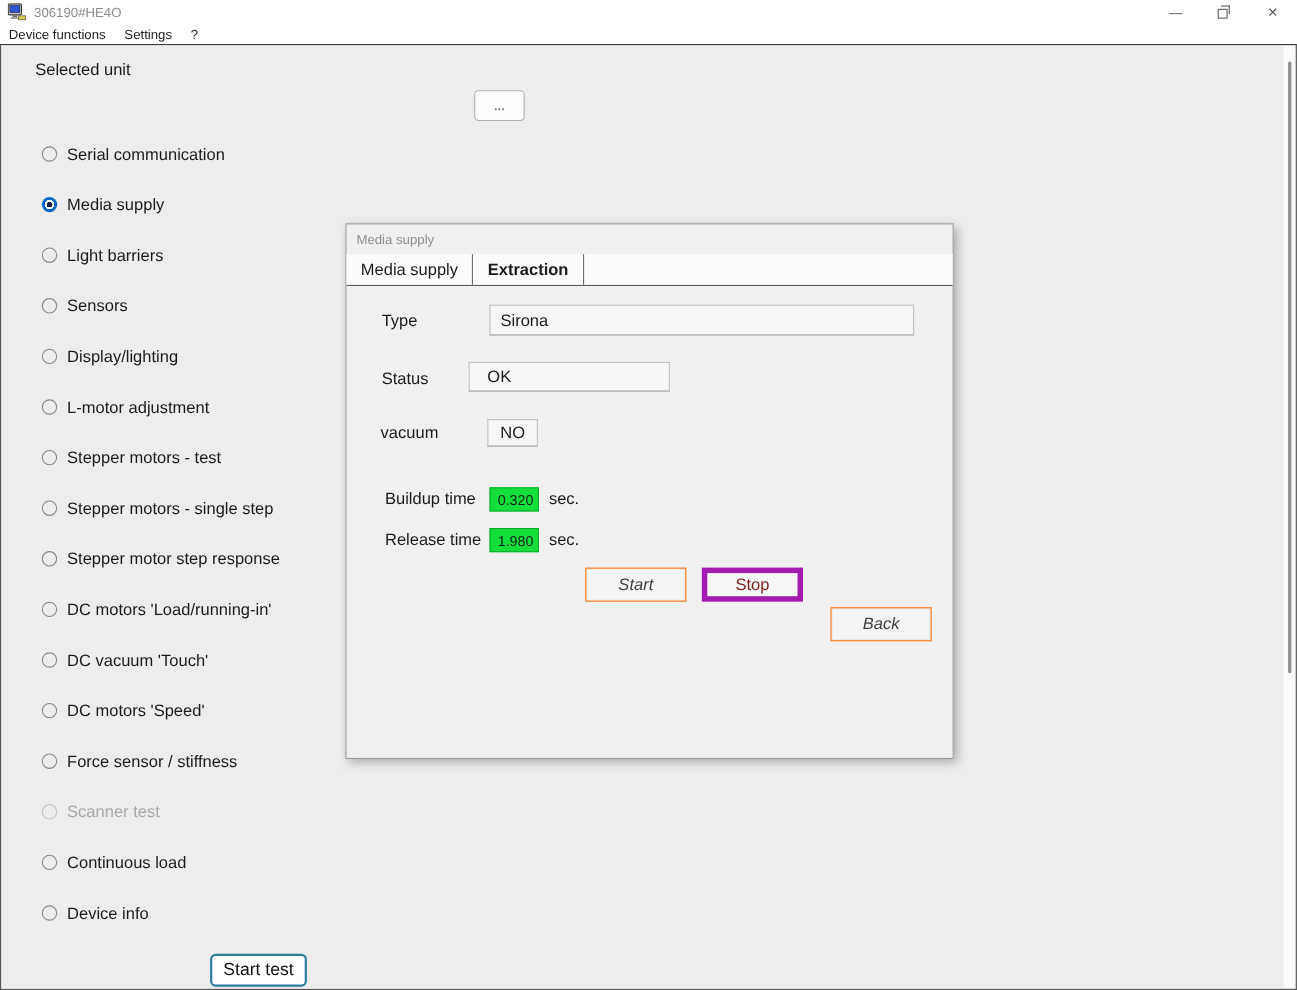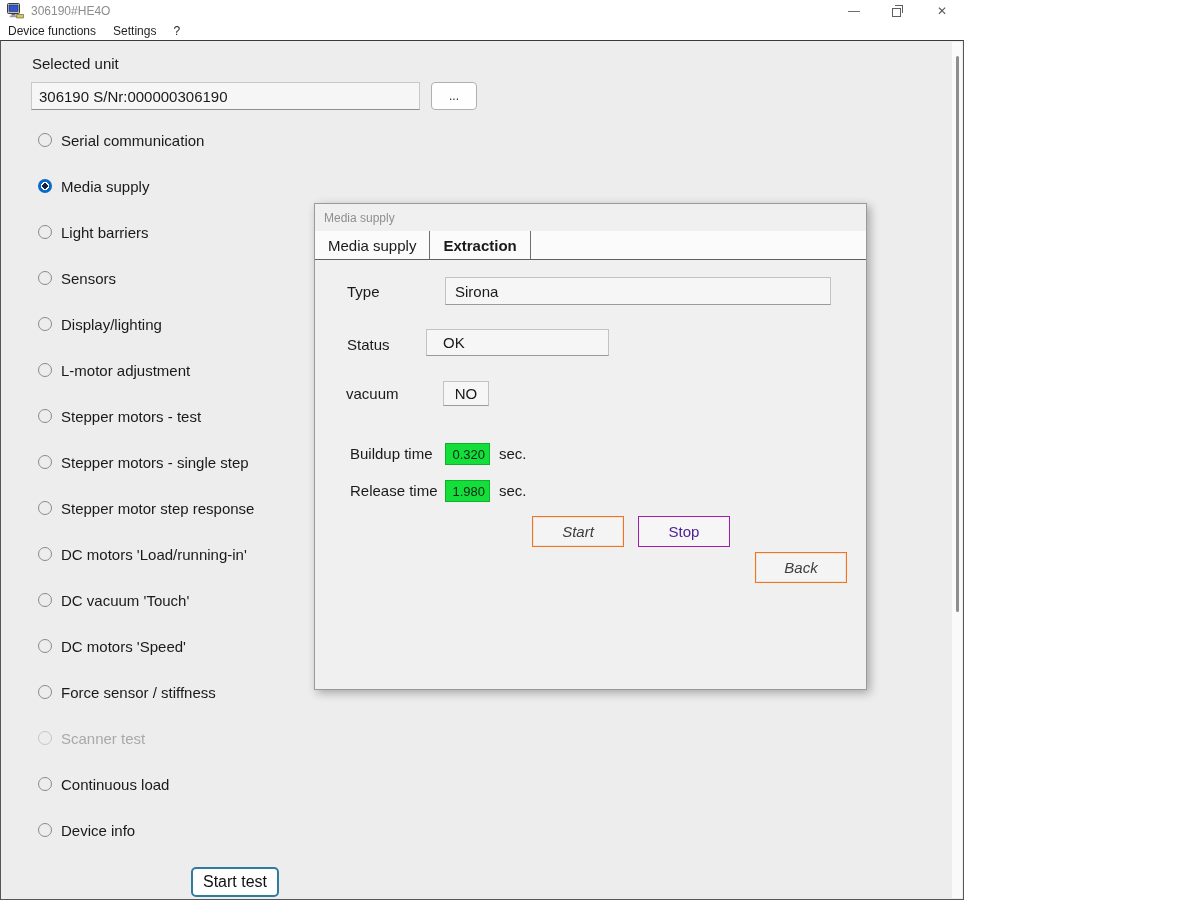--- a/index.html
+++ b/index.html
@@ -1,17 +1,17 @@
 <!DOCTYPE html>
 <html><head>
 <meta charset="utf-8">
 <style>
   * { box-sizing: border-box; }
   body { margin:0; font-family:"Liberation Sans", sans-serif; background:#ffffff; }
-  .window { position:relative; width:964px; height:900px; background:#ffffff; overflow:hidden; }
+  .window { position:relative; width:1179px; height:900px; background:#ffffff; overflow:hidden; }
 
   
   .titlebar { height:21px; display:flex; align-items:center; padding-left:7px; background:#ffffff; }
   .app-icon { width:17px; height:16px; margin-right:7px; flex:0 0 auto; }
   .title-text { font-size:12px; color:#8c8c8c; }
   .controls { display:flex; height:100%; margin-left:auto; }
   .ctrl { width:44px; display:flex; align-items:center; justify-content:center; color:#5a5a5a; font-size:12px; cursor:default; }
   .restore-wrap { position:relative; width:12px; height:12px; }
   .restore-front { position:absolute; left:0; bottom:0; width:9px; height:9px; border:1px solid #5f5f5f; background:#fff; }
   .restore-back { position:absolute; left:3px; top:0; width:8px; height:8px; border-top:1px solid #5f5f5f; border-right:1px solid #5f5f5f; }
@@ -56,21 +56,21 @@
   .field-type { left:130px; top:73px; width:386px; height:28px; }
   .field-status { left:111px; top:125px; width:183px; height:27px;padding-left:16px; }
   .field-vacuum { left:128px; top:177px; width:46px; height:25px; justify-content:center; padding-left:0; }
 
   .timer-box { position:absolute; width:45px; height:22px; background:#13de3a; border:1px solid #0fae2f; font-size:13px; color:#10241a; display:flex; align-items:center; justify-content:flex-end; padding-right:4px; }
   .timer-1 { left:130px; top:239px; }
   .timer-2 { left:130px; top:276px; }
 
   .dlg-btn { position:absolute; top:312px; width:92px; height:31px; font-size:15px; display:flex; align-items:center; justify-content:center; }
   .dlg-btn.enabled { background:#f4f4f4; border:1px solid #f97316; box-shadow:inset 0 0 0 1px #e6e6e6; color:#404040;font-style:italic; }
-  .dlg-btn.disabled { background:#f6f6f6; border:1px solid #a21caf; color:#4c1d95; }
+  .dlg-btn.disabled { background:#f6f6f6; border:5px solid #a21caf; color:#7f1d1d; }
   .btn-start { left:217px; }
   .btn-stop { left:323px; }
   .btn-back { left:440px;margin-top:36px; }
 
   .scroll-track { position:absolute; top:1px; right:1px; bottom:1px; width:10px; background:#fafafa; }
   .scroll-thumb { position:absolute; top:14px; right:3px; width:3px; height:556px; background:#8f8f8f; border-radius:2px; }
 </style>
 </head>
 <body>
 
@@ -103,21 +103,20 @@
 
   <div class="menubar">
     <span class="menu-item">Device functions</span>
     <span class="menu-item">Settings</span>
     <span class="menu-item">?</span>
   </div>
 
   <div class="client">
 
     <div class="unit-label">Selected unit</div>
-    <div class="unit-field">306190 S/Nr:000000306190</div>
     <div class="browse-btn">...</div>
 
     <div class="options">
       <div class="option">
           <span class="radio"></span>
           <span>Serial communication</span>
         </div>
       <div class="option selected">
           <span class="radio"></span>
           <span>Media supply</span>

